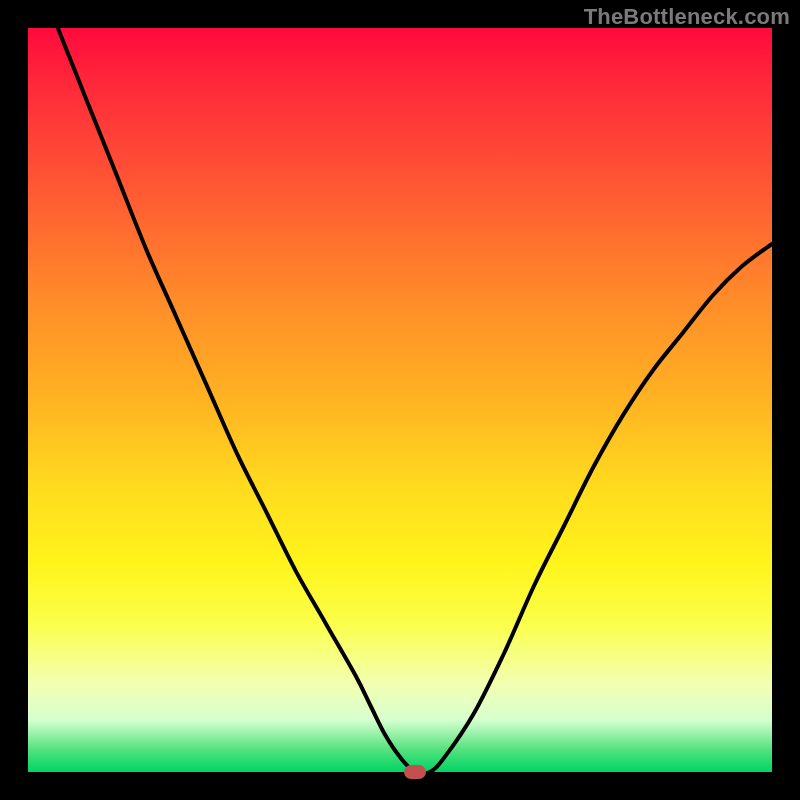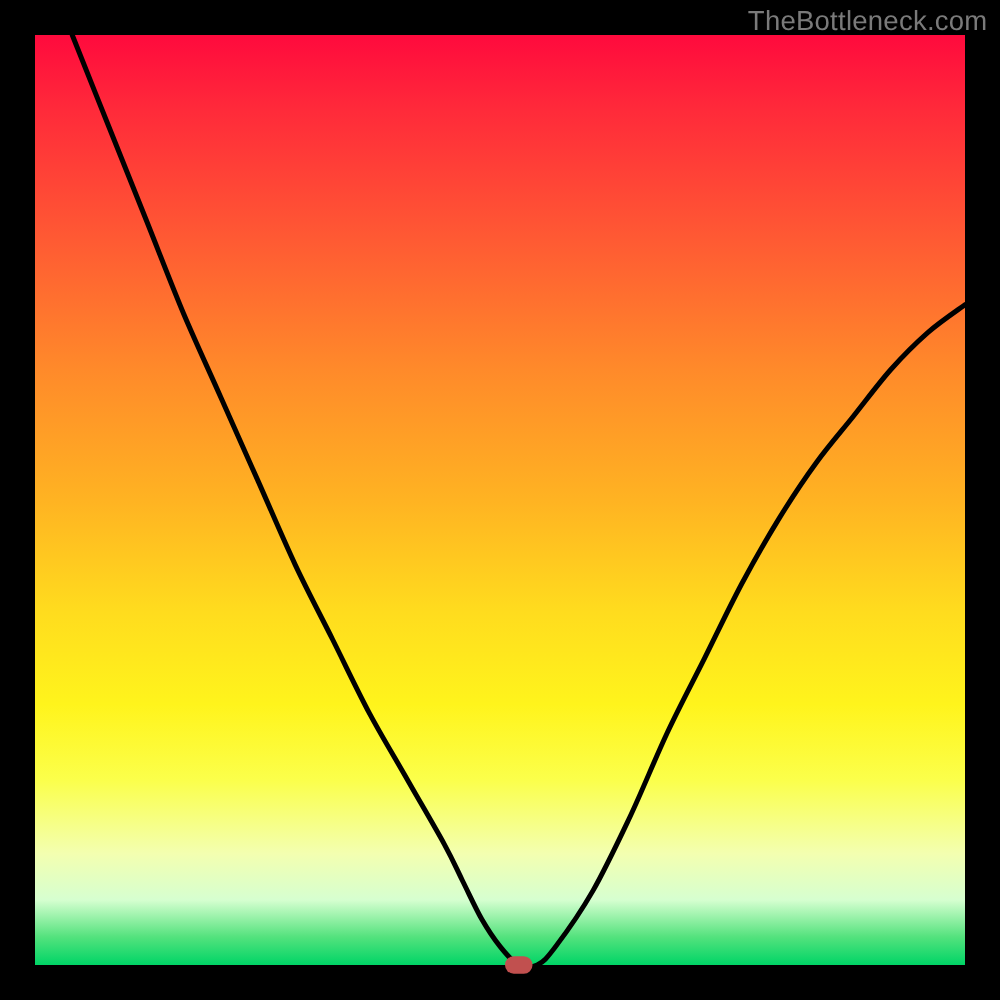--- a/index.html
+++ b/index.html
@@ -40,21 +40,21 @@
       #53e27d 97%,
       #00d466 100%
     );
   }
   .watermark {
     position: absolute;
     top: 4px;
     right: 10px;
     color: #7a7a7a;
     font-size: 22px;
-    font-weight: 400;
+    font-weight: 700;
     letter-spacing: 0.2px;
     user-select: none;
   }
   svg.curve {
     position: absolute;
     left: 0;
     top: 0;
     width: 744px;
     height: 744px;
     overflow: visible;

